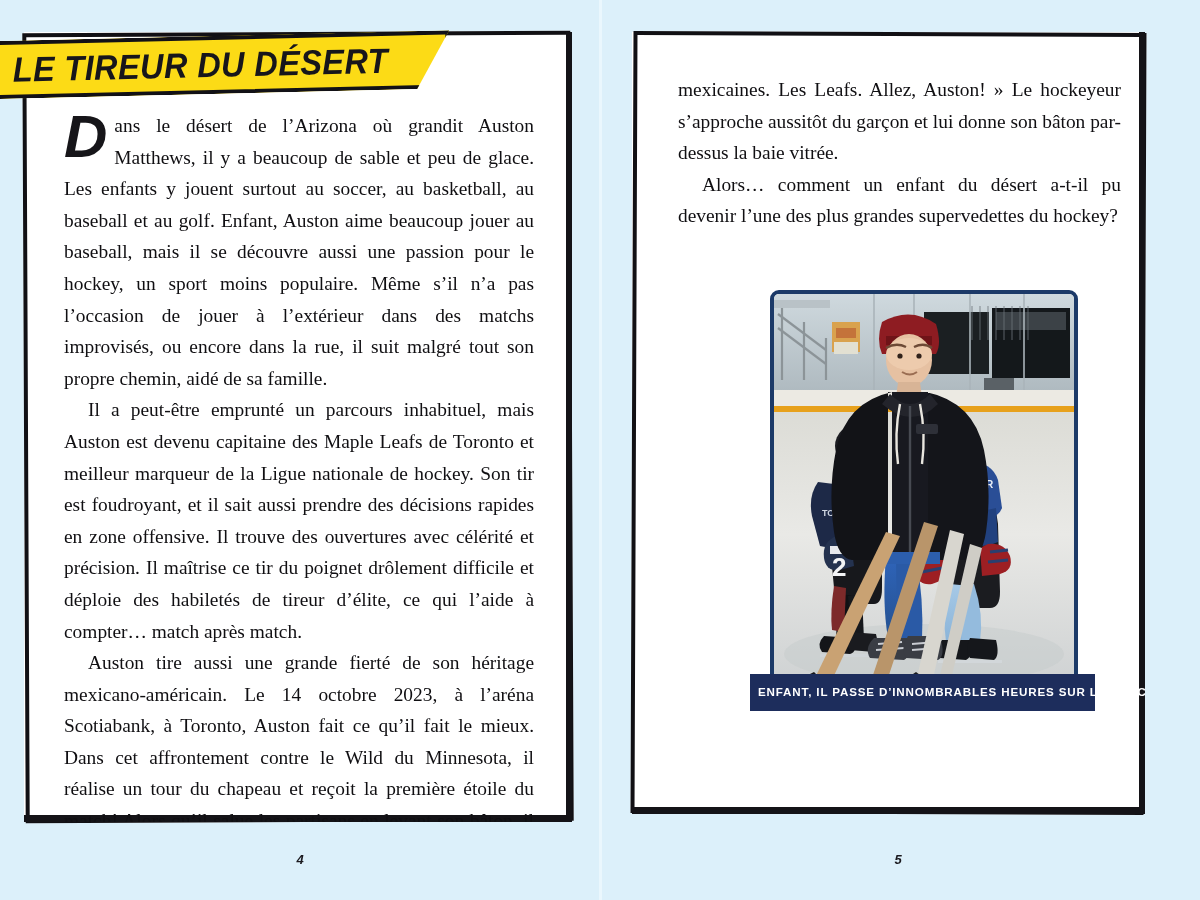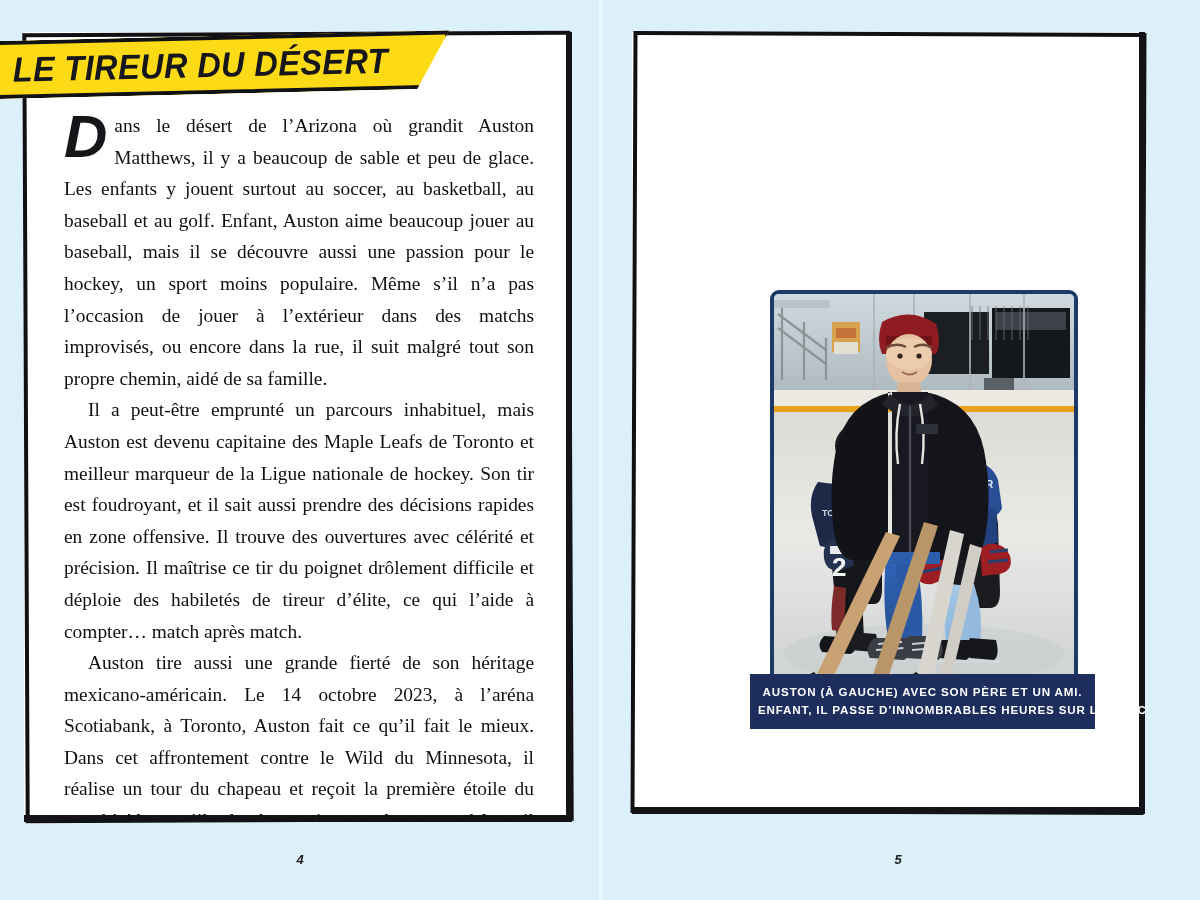--- a/index.html
+++ b/index.html
@@ -231,20 +231,24 @@
   <div id="title-banner">
     <span id="title-text">LE TIREUR DU DÉSERT</span>
   </div>
 
   <div class="page" id="page-right">
     <div class="frame-ink tilt-b"></div>
     <div class="frame-shadow"></div>
 
     <div class="page-inner">
 
+      <div class="col" id="col-right">
+        <p class="first">mexicaines. Les Leafs. Allez, Auston! » Le hockeyeur s’approche aussitôt du garçon et lui donne son bâton par-dessus la baie vitrée.</p>
+        <p>Alors… comment un enfant du désert a-t-il pu devenir l’une des plus grandes supervedettes du hockey?</p>
+      </div>
 
       <div id="photo-block">
         <div id="photo-frame">
           <svg id="photo-svg" viewBox="0 0 300 390" preserveAspectRatio="xMidYMid slice">
             <defs>
               <linearGradient id="iceGrad" x1="0" y1="0" x2="0" y2="1">
                 <stop offset="0%" stop-color="#dcdcd6"></stop>
                 <stop offset="45%" stop-color="#e9e9e6"></stop>
                 <stop offset="100%" stop-color="#cfd2d3"></stop>
               </linearGradient>
@@ -421,21 +425,20 @@
               <path d="M40 378 L20 388 L24 392 L48 386z" fill="#161719"></path>
               <path d="M150 228 L96 390 L112 390 L164 232z" fill="#b9956a"></path>
               <path d="M176 236 L142 388 L158 390 L190 240z" fill="#d8d6cf"></path>
               <path d="M196 250 L164 390 L176 390 L208 254z" fill="#cfcdc6"></path>
               <path d="M142 378 L124 390 L136 392 L150 384z" fill="#1a1b1e"></path>
             </g>
           </svg>
         </div>
 
         <div id="caption-box">
-          <span class="caption-line">AUSTON (À GAUCHE) AVEC SON PÈRE ET UN AMI.</span>
           <span class="caption-line">ENFANT, IL PASSE D’INNOMBRABLES HEURES SUR LA GLACE.</span>
         </div>
       </div>
 
     </div>
   </div>
 
   <div class="folio" id="folio-left">4</div>
   <div class="folio" id="folio-right">5</div>
 

